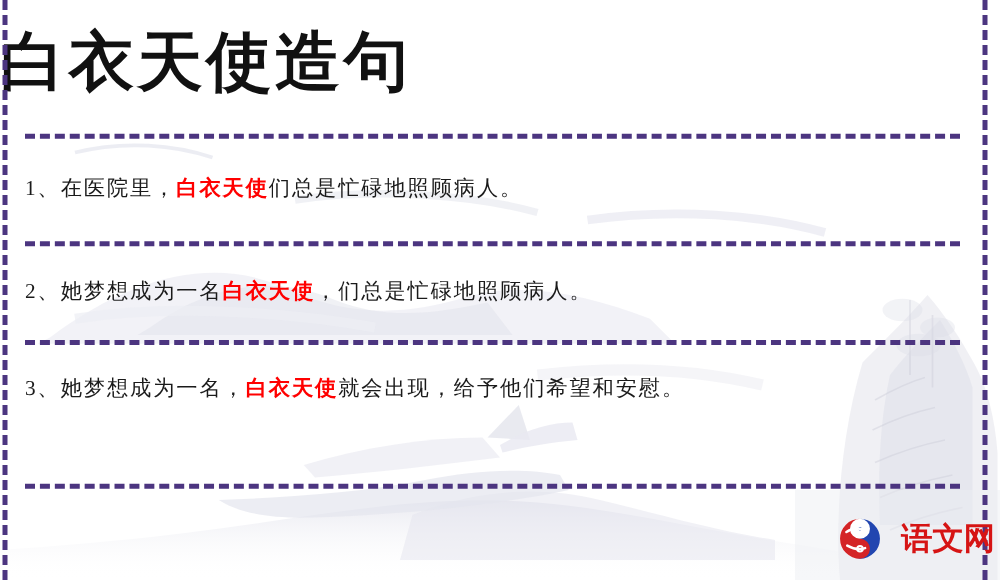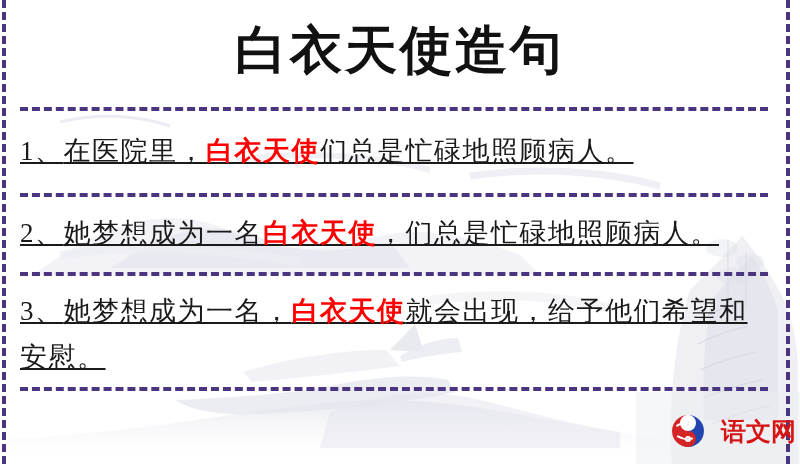--- a/index.html
+++ b/index.html
@@ -51,43 +51,41 @@
     border-top: 4px dashed #4c3580;
     z-index: 3;
   }
 
   
   .title {
     position: absolute;
     left: 0;
     top: 16px;
     width: 800px;
-    text-align: center;
     font-family: "Liberation Serif", "DejaVu Serif", serif;
     font-size: 52px;
     font-weight: bold;
     color: #111111;
     letter-spacing: 3px;
     line-height: 70px;
     z-index: 2;
     white-space: nowrap;
   }
 
   
   .sentence {
     position: absolute;
     left: 20px;
     width: 750px;
     font-family: "Liberation Serif", "DejaVu Serif", serif;
-    font-size: 27px;
+    font-size: 17px;
     line-height: 46px;
     color: #1a1a1a;
     letter-spacing: 1.5px;
     z-index: 2;
-    text-decoration: underline;
   }
   .s1 { top: 128px; }
   .s2 { top: 210px; }
   .s3 { top: 288px; }
 
   .kw {
     color: #ff0000;
     font-weight: bold;
   }
 

